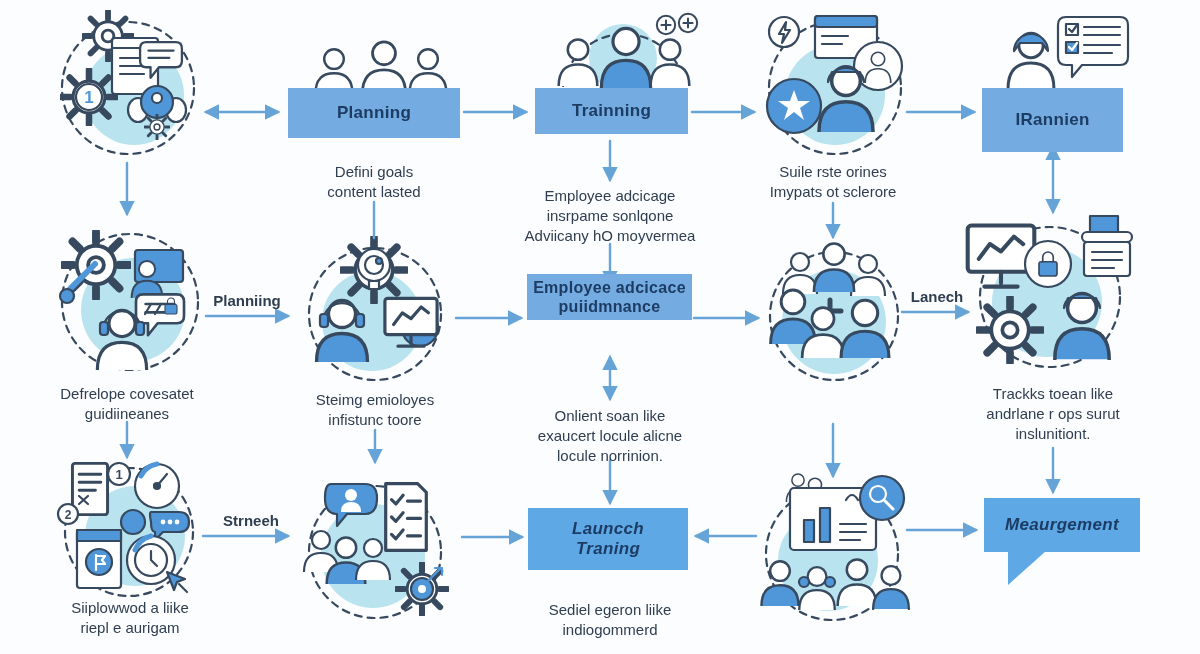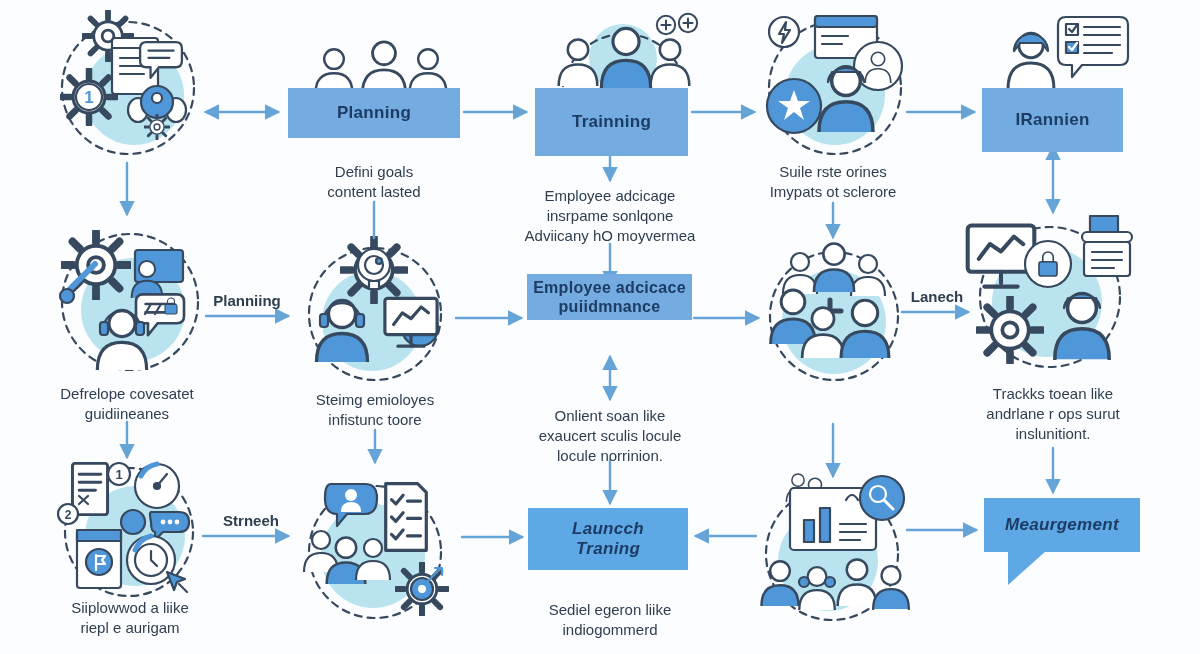--- a/index.html
+++ b/index.html
@@ -387,21 +387,21 @@
     <line x1="1053" y1="448" x2="1053" y2="492" marker-end="url(#ah)"></line>
     <line x1="203" y1="536" x2="288" y2="536" marker-end="url(#ah)"></line>
     <line x1="462" y1="537" x2="522" y2="537" marker-end="url(#ah)"></line>
     <line x1="756" y1="536" x2="696" y2="536" marker-end="url(#ah)"></line>
     <line x1="907" y1="530" x2="976" y2="530" marker-end="url(#ah)"></line>
   </svg>
 
   <div class="box" style="left:288px;top:88px;width:172px;height:50px">
     <span>Planning</span>
   </div>
-  <div class="box" style="left:535px;top:88px;width:153px;height:68px">
+  <div class="box" style="left:535px;top:88px;width:153px;height:46px">
     <span>Trainning</span>
   </div>
   <div class="box" style="left:982px;top:88px;width:141px;height:64px">
     <span>IRannien</span>
   </div>
   <div class="box" style="left:527px;top:274px;width:165px;height:46px;font-size:16px">
     <span>Employee adcicace</span>
     <span>puiidmnance</span>
   </div>
   <div class="box bright" style="left:528px;top:508px;width:160px;height:62px">
@@ -433,21 +433,21 @@
   <div class="caption" style="left:127px;top:384px">
     <span>Defrelope covesatet</span>
     <span>guidiineanes</span>
   </div>
   <div class="caption" style="left:375px;top:390px">
     <span>Steimg emioloyes</span>
     <span>infistunc toore</span>
   </div>
   <div class="caption" style="left:610px;top:406px">
     <span>Onlient soan like</span>
-    <span>exaucert sculis locule</span>
+    <span>exaucert locule alicne</span>
     <span>locule norrinion.</span>
   </div>
   <div class="caption" style="left:1053px;top:384px">
     <span>Trackks toean like</span>
     <span>andrlane r ops surut</span>
     <span>inslunitiont.</span>
   </div>
   <div class="caption" style="left:130px;top:598px">
     <span>Siiplowwod a liike</span>
     <span>riepl e aurigam</span>

